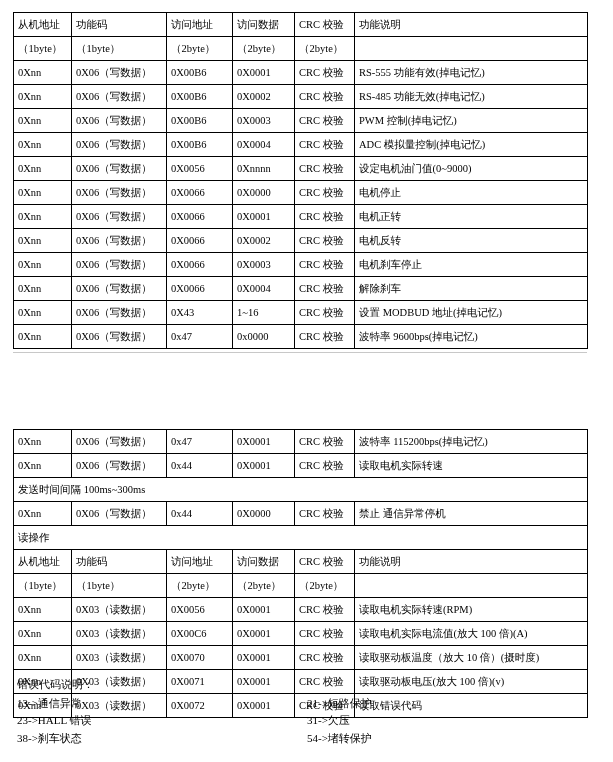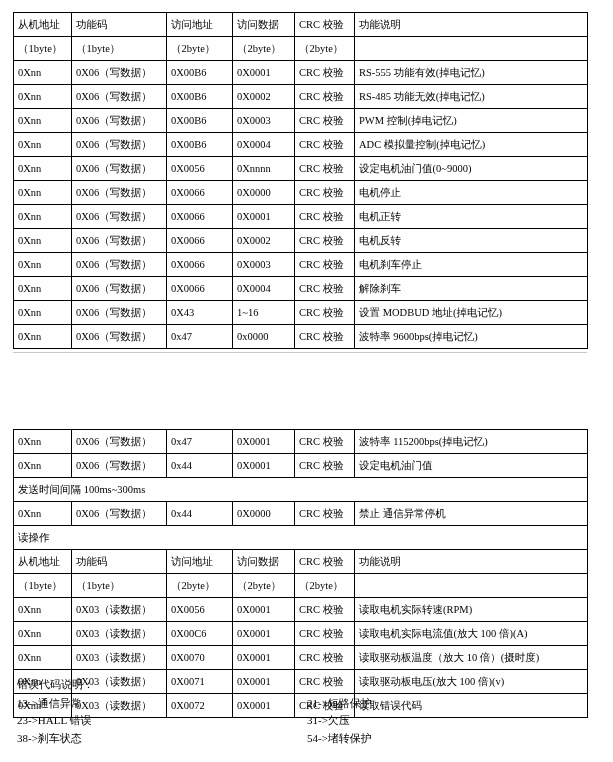--- a/index.html
+++ b/index.html
@@ -236,21 +236,21 @@
         <td>0X0001</td>
         <td>CRC 校验</td>
         <td>波特率 115200bps(掉电记忆)</td>
       </tr>
       <tr>
         <td>0Xnn</td>
         <td>0X06（写数据）</td>
         <td>0x44</td>
         <td>0X0001</td>
         <td>CRC 校验</td>
-        <td>设定电机油门值</td>
+        <td>读取电机实际转速</td>
       </tr>
       <tr>
         <td colspan="6" class="span-cell">发送时间间隔 100ms~300ms</td>
       </tr>
       <tr>
         <td>0Xnn</td>
         <td>0X06（写数据）</td>
         <td>0x44</td>
         <td>0X0000</td>
         <td>CRC 校验</td>

